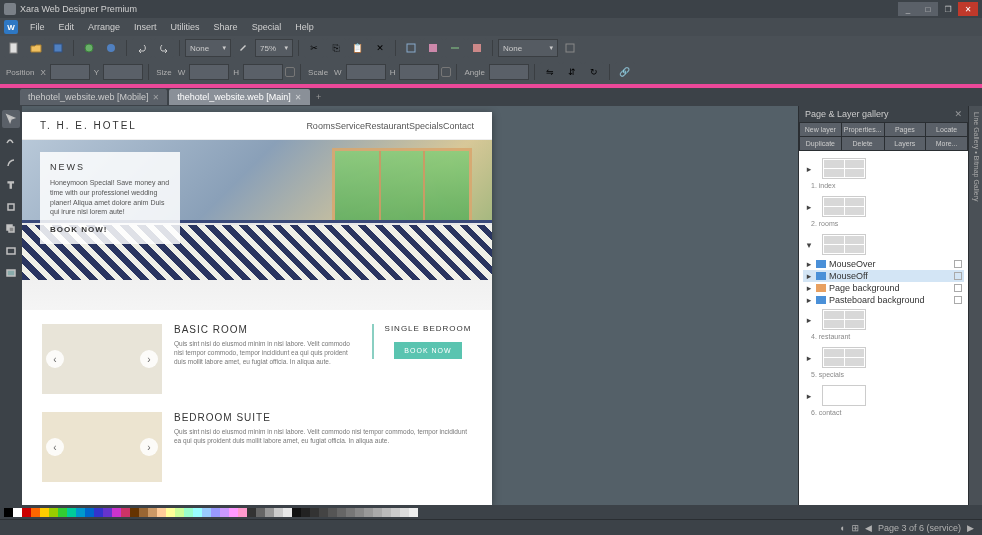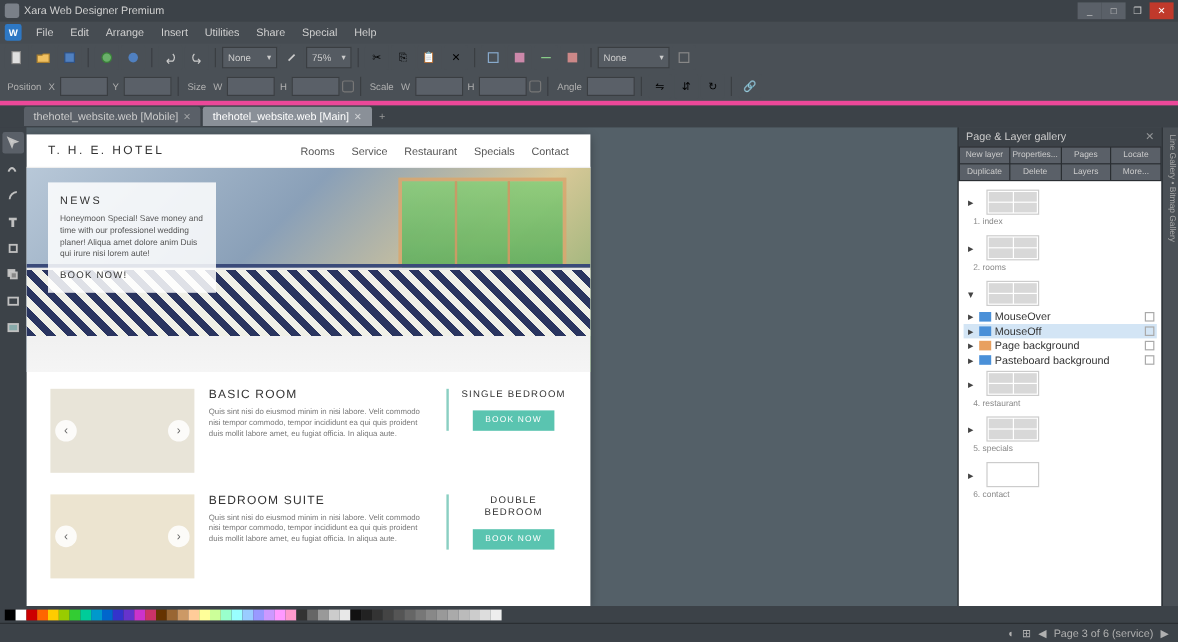--- a/index.html
+++ b/index.html
@@ -32,30 +32,30 @@
 .addtab{width:14px;height:14px;display:flex;align-items:center;justify-content:center;color:#999}
 .workarea{flex:1;display:flex;overflow:hidden}
 .toolcol{width:22px;background:#3c4248;display:flex;flex-direction:column;align-items:center;padding-top:4px;gap:4px}
 .tool{width:18px;height:18px;display:flex;align-items:center;justify-content:center;border-radius:2px}
 .tool.active{background:#5a6068}
 .tool svg{width:12px;height:12px;stroke:#c0c0c0;fill:none;stroke-width:1.5}
 .canvas{flex:1;background:#546068;overflow:hidden;display:flex;padding-top:6px}
 .page{width:470px;background:#fff;box-shadow:0 2px 8px rgba(0,0,0,.4)}
 .site-header{display:flex;align-items:center;padding:8px 18px;border-bottom:1px solid #eee}
 .brand{font-size:10px;letter-spacing:2px;color:#333}
-.navlinks{margin-left:auto;display:flex;gap:14px;font-size:8px;color:#555}
+.navlinks{margin-left:auto;display:flex;font-size:8px;color:#555}
 .hero{height:170px;position:relative;background:linear-gradient(135deg,#b8c8d8 0%,#8aa0b8 40%,#d8c898 70%,#7aaa6a 100%);overflow:hidden}
 .bed{position:absolute;bottom:0;left:0;right:0;height:90px;background:linear-gradient(#e8e8e8,#f5f5f5);border-top:3px solid #3a4a7a}
 .pattern{position:absolute;bottom:30px;left:0;right:0;height:55px;background:repeating-linear-gradient(45deg,#2a3560,#2a3560 6px,#f0f0e8 6px,#f0f0e8 12px)}
 .window{position:absolute;right:20px;top:8px;width:140px;height:90px;background:linear-gradient(#8acc7a,#5aaa5a);border:3px solid #d8a870;opacity:.9}
 .wframe{position:absolute;top:0;bottom:0;width:2px;background:#c89860}
 .newsbox{position:absolute;left:18px;top:12px;width:140px;background:rgba(255,255,255,.85);padding:10px}
 .newslbl{font-size:9px;letter-spacing:2px;color:#333;margin-bottom:6px}
 .newstxt{font-size:7px;color:#555;line-height:1.4;margin-bottom:8px}
-.booknow{font-size:8px;font-weight:normal;letter-spacing:1px;color:#333}
+.booknow{font-size:8px;font-weight:bold;letter-spacing:1px;color:#333}
 .rooms{padding:14px 20px}
 .roomrow{display:flex;gap:12px;margin-bottom:18px;align-items:flex-start}
 .thumb{width:120px;height:70px;background:#e8e4d8;position:relative;flex-shrink:0}
 .thumb.deluxe{background:#ece4d0}
 .carrow{position:absolute;top:50%;transform:translateY(-50%);width:18px;height:18px;background:rgba(255,255,255,.85);border-radius:50%;display:flex;align-items:center;justify-content:center;color:#666;font-size:10px}
 .carrow.l{left:4px}
 .carrow.r{right:4px}
 .roominfo{flex:1}
 .roomtitle{font-size:10px;letter-spacing:1px;color:#333;margin-bottom:4px}
 .roomtxt{font-size:6.5px;color:#777;line-height:1.4}
@@ -322,24 +322,20 @@
             </div>
           </div>
           <div class="roomrow">
             <div class="thumb deluxe">
               <div class="carrow l">‹</div>
               <div class="carrow r">›</div>
             </div>
             <div class="roominfo">
               <div class="roomtitle">BEDROOM SUITE</div>
               <div class="roomtxt">Quis sint nisi do eiusmod minim in nisi labore. Velit commodo nisi tempor commodo, tempor incididunt ea qui quis proident duis mollit labore amet, eu fugiat officia. In aliqua aute.</div>
-            </div>
-            <div class="roomcta">
-              <div class="bedtype">DOUBLE BEDROOM</div>
-              <div class="bookbtn">BOOK NOW</div>
             </div>
           </div>
         </div>
       </div>
     </div>
 
     <div class="rightpanel">
       <div class="paneltitle">
           <span>Page &amp; Layer gallery</span>
           <span class="x">✕</span>

